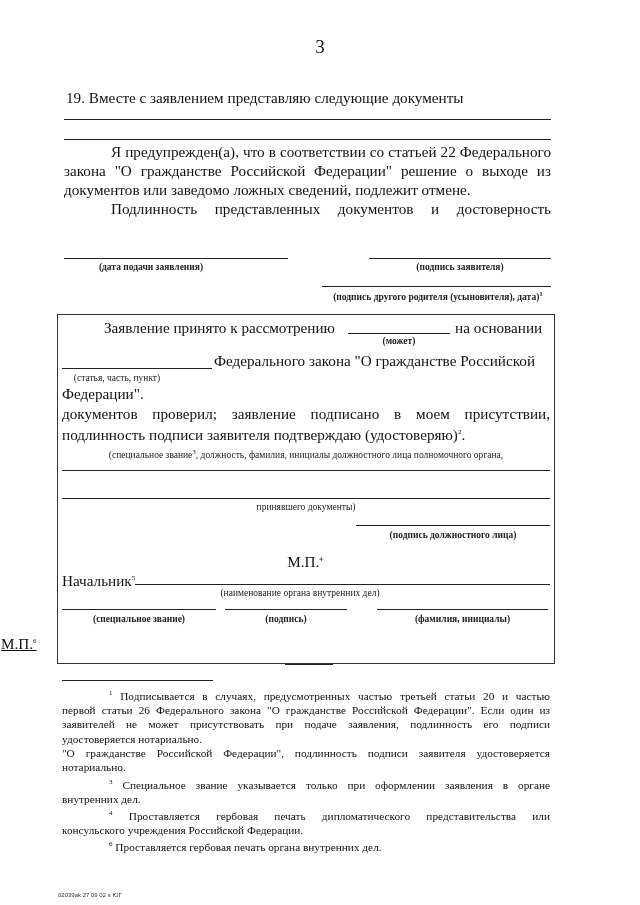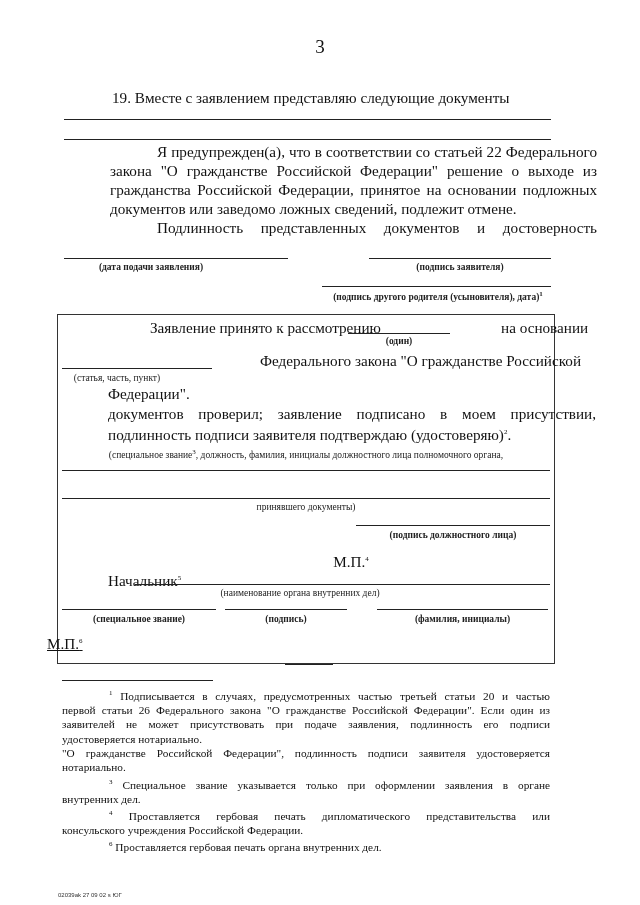--- a/index.html
+++ b/index.html
@@ -1,20 +1,20 @@
 <!DOCTYPE html>
 <html><head>
 <meta charset="utf-8">
 <style>
   html, body { margin:0; padding:0; background:#ffffff; }
   body { width:640px; height:905px; position:relative; overflow:hidden;
          font-family:"Liberation Serif","DejaVu Serif",serif; color:#111; }
   .abs { position:absolute; }
   .page-num { left:0; width:640px; top:36px; text-align:center; font-size:19px; }
-  .p { font-size:15.2px; line-height:19px;margin-left:46px; }
+  .p { font-size:15.2px; line-height:19px; }
   .just { text-align:justify; text-align-last:justify; }
   .ind { text-indent:47px; }
   .line { position:absolute; border-top:1px solid #222; height:0; }
   .cap { font-size:9.5px; position:absolute; text-align:center; font-weight:bold; color:#222; }
   .box { left:57px; top:314px; width:496px; height:348px; border:1.5px solid #333; }
   .fn { font-size:11.3px; line-height:14.3px; }
   .sup { font-size:7px; vertical-align:super; }
   .code { font-size:6px; font-family:"Liberation Sans",sans-serif; color:#333; }
 </style>
 </head>
@@ -22,38 +22,37 @@
 
 <div class="abs page-num">3</div>
 
 <div class="abs p" style="left:66px; top:88px;">19. Вместе с заявлением представляю следующие документы</div>
 <div class="line" style="left:64px; top:119px; width:487px;"></div>
 <div class="line" style="left:64px; top:139px; width:487px;"></div>
 
 <div class="abs p" style="left:64px; top:142px; width:487px;">
   <div class="just ind">Я предупрежден(а), что в соответствии со статьей 22 Федерального</div>
   <div class="just">закона "О гражданстве Российской Федерации" решение о выходе из</div>
-  <div class="just">гражданства Российской Федерации, принятое на основании подложных</div>
   <div>документов или заведомо ложных сведений, подлежит отмене.</div>
   <div class="just ind">Подлинность представленных документов и достоверность</div>
 </div>
 
 <div class="line" style="left:64px; top:258px; width:224px;"></div>
 <div class="cap" style="left:64px; top:262px; width:174px;">(дата подачи заявления)</div>
 <div class="line" style="left:369px; top:258px; width:182px;"></div>
 <div class="cap" style="left:369px; top:262px; width:182px;">(подпись заявителя)</div>
 <div class="line" style="left:322px; top:286px; width:229px;"></div>
 <div class="cap" style="left:322px; top:290px; width:232px;"><span>(подпись другого родителя (усыновителя), дата)</span><span class="sup">1</span></div>
 
 <div class="abs box"></div>
 
 <div class="abs p" style="left:104px; top:318px;">Заявление принято к рассмотрению</div>
 <div class="line" style="left:348px; top:333px; width:102px;"></div>
 <div class="abs p" style="left:455px; top:318px;">на основании</div>
-<div class="cap" style="left:348px; top:336px; width:102px; font-weight:bold;">(один)</div>
+<div class="cap" style="left:348px; top:336px; width:102px; font-weight:bold;">(может)</div>
 
 <div class="line" style="left:62px; top:368px; width:150px;"></div>
 <div class="abs p" style="left:214px; top:351px;">Федерального закона "О гражданстве Российской</div>
 <div class="cap" style="left:62px; top:373px; width:110px; font-weight:normal;">(статья, часть, пункт)</div>
 <div class="abs p" style="left:62px; top:384px;">Федерации".</div>
 
 <div class="abs p" style="left:62px; top:404px; width:488px;">
   <div class="just">документов проверил; заявление подписано в моем присутствии,</div>
   <div><span>подлинность подписи заявителя подтверждаю (удостоверяю)</span><span class="sup">2</span>.</div>
 </div>

